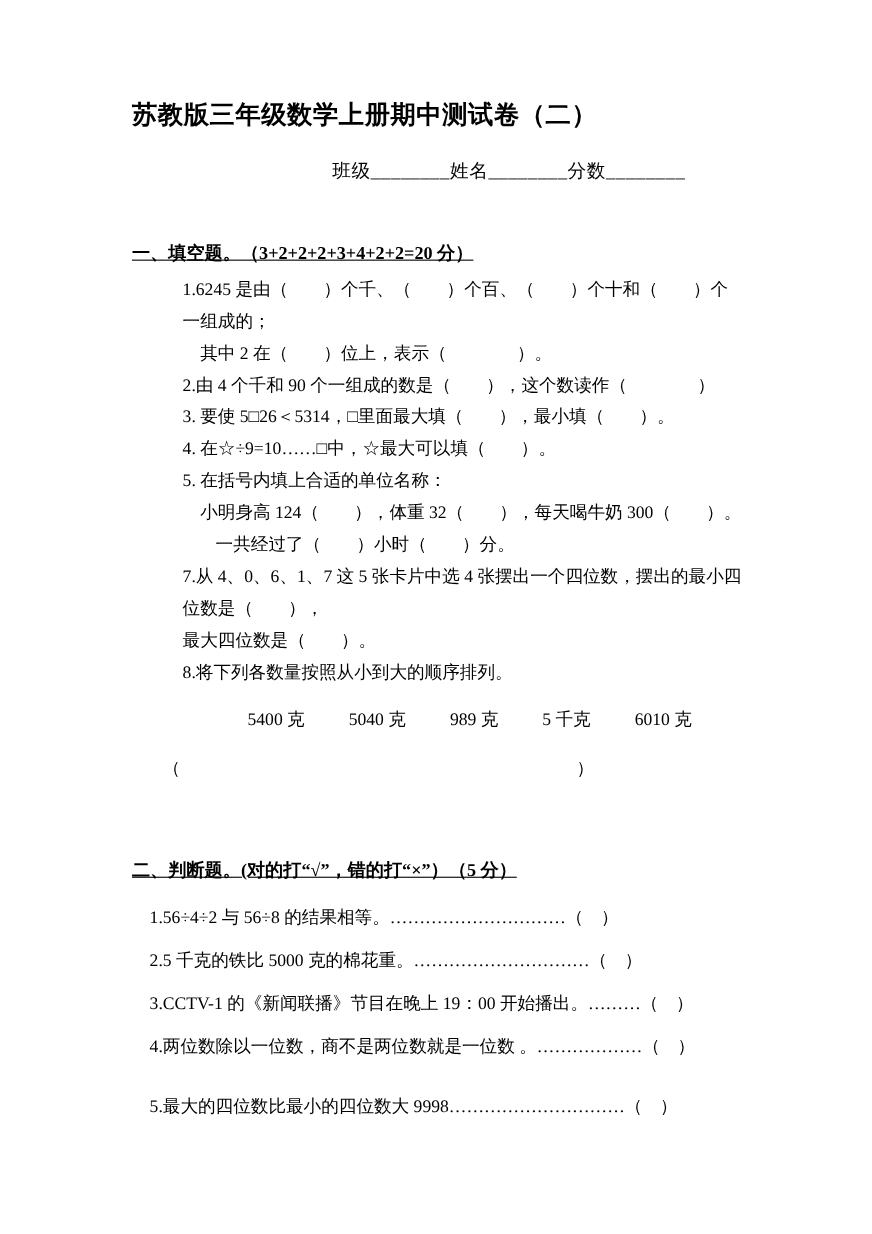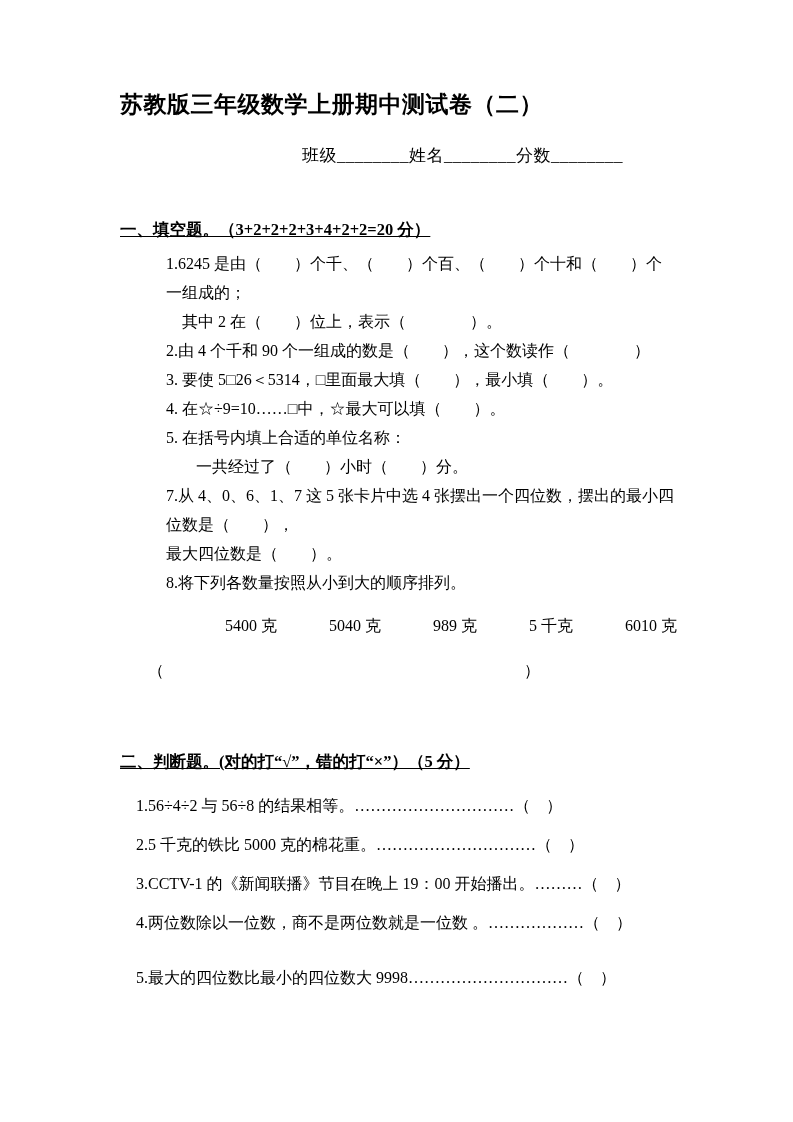--- a/index.html
+++ b/index.html
@@ -44,21 +44,21 @@
   }
   .line {
     line-height: 29px;
     white-space: pre-wrap;
     margin-left: 46px;
   }
   .indent1 { padding-left: 16px; }
   .indent2 { padding-left: 30px; }
   .q8-items {
     display: flex;
-    gap: 52px;
+    gap: 40px;
     margin: 14px 0 16px 105px;
     line-height: 29px;
     white-space: pre;
   }
   .q8-answer {
     display: flex;
     justify-content: space-between;
     width: 392px;
     margin: 8px 0 0 28px;
     line-height: 29px;
@@ -84,20 +84,21 @@
   <div class="line">1.6245 是由（　　）个千、（　　）个百、（　　）个十和（　　）个一组成的；</div>
   <div class="line indent1">其中 2 在（　　）位上，表示（　　　　）。</div>
 
   <div class="line">2.由 4 个千和 90 个一组成的数是（　　），这个数读作（　　　　）</div>
 
   <div class="line">3. 要使 5□26＜5314，□里面最大填（　　），最小填（　　）。</div>
 
   <div class="line">4. 在☆÷9=10……□中，☆最大可以填（　　）。</div>
 
   <div class="line">5. 在括号内填上合适的单位名称：</div>
+  <div class="line indent1">小明身高 124（　　），体重 32（　　），每天喝牛奶 300（　　）。</div>
 
   <div class="line indent2">一共经过了（　　）小时（　　）分。</div>
 
   <div class="line">7.从 4、0、6、1、7 这 5 张卡片中选 4 张摆出一个四位数，摆出的最小四位数是（　　），</div>
   <div class="line">最大四位数是（　　）。</div>
 
   <div class="line">8.将下列各数量按照从小到大的顺序排列。</div>
 
   <div class="q8-items">
     <span>5400 克</span>

